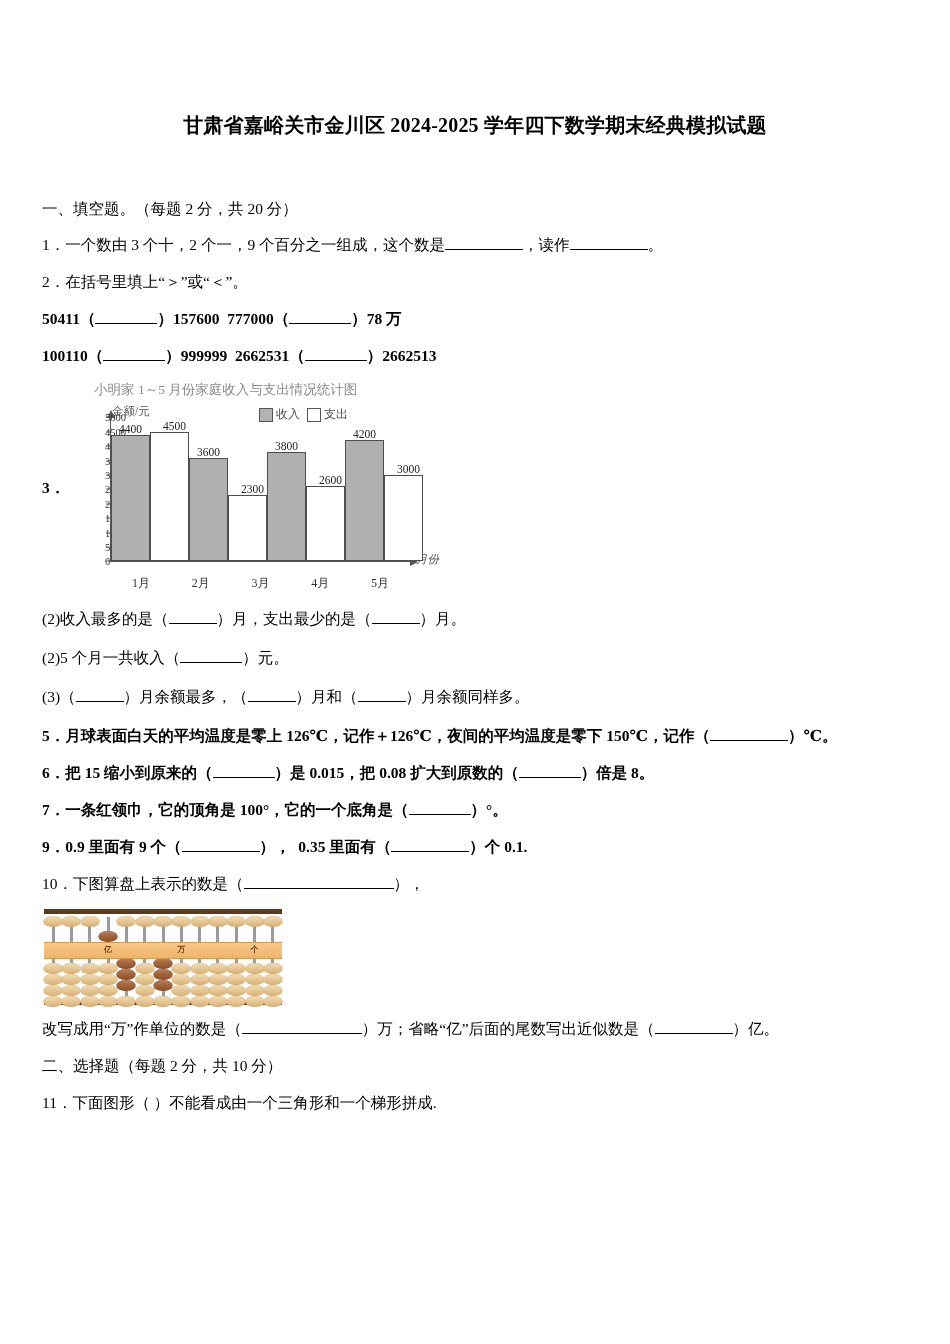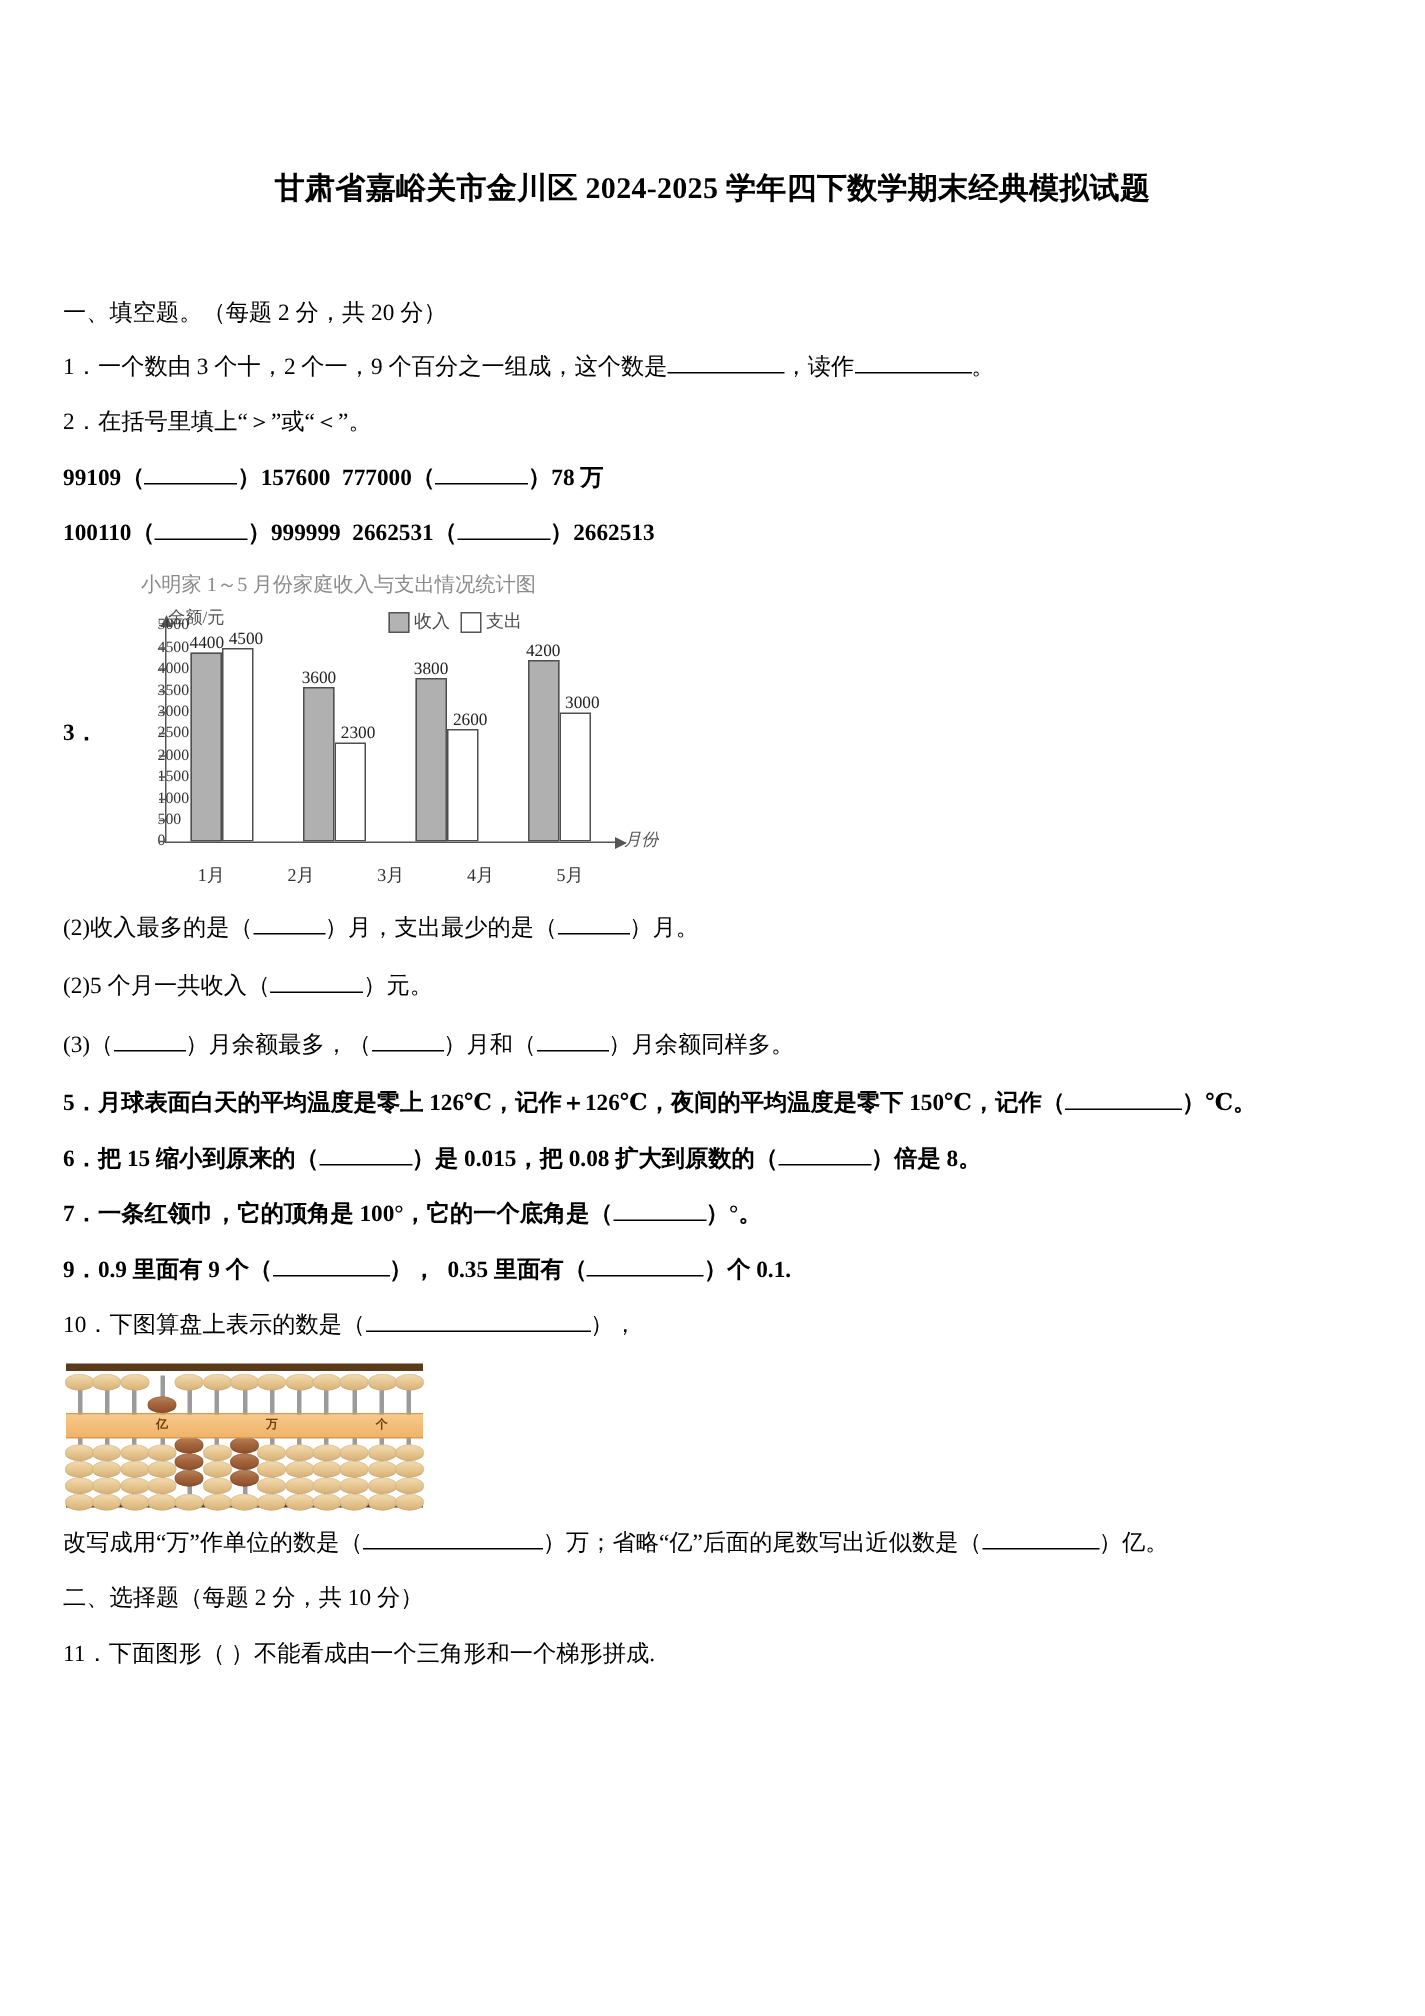--- a/index.html
+++ b/index.html
@@ -180,21 +180,21 @@
   .group {
     flex: 1 1 0;
     height: 100%;
     display: flex;
     align-items: flex-end;
     justify-content: center;
     gap: 0;
     position: relative;
   }
   .bar {
-    width: 21px;
+    width: 39px;
     position: relative;
     box-sizing: border-box;
   }
   .bar.income {
     background: #b0b0b0;
     border: 1px solid #4f4f4f;
   }
   .bar.expend {
     background: #ffffff;
     border: 1px solid #4f4f4f;
@@ -292,21 +292,21 @@
   <h1 class="doc-title">甘肃省嘉峪关市金川区 2024-2025 学年四下数学期末经典模拟试题</h1>
 
   <div class="content">
 
     <p class="section-head">一、填空题。（每题 2 分，共 20 分）</p>
 
     <p class="q normal"><span>1．一个数由 3 个十，2 个一，9 个百分之一组成，这个数是</span><span class="blank b-lg"></span><span>，读作</span><span class="blank b-lg"></span><span>。</span></p>
 
     <p class="q normal">2．在括号里填上“＞”或“＜”。</p>
 
-    <p class="q"><span>99109（</span><span class="blank b-md"></span><span>）157600</span>&nbsp;&nbsp;<span>777000（</span><span class="blank b-md"></span><span>）78 万</span></p>
+    <p class="q"><span>50411（</span><span class="blank b-md"></span><span>）157600</span>&nbsp;&nbsp;<span>777000（</span><span class="blank b-md"></span><span>）78 万</span></p>
 
     <p class="q"><span>100110（</span><span class="blank b-md"></span><span>）999999</span>&nbsp;&nbsp;<span>2662531（</span><span class="blank b-md"></span><span>）2662513</span></p>
 
     <div class="chart-row">
       <div class="chart-qnum">3．</div>
       <div class="chart-wrap">
         <div class="chart-title">小明家 1～5 月份家庭收入与支出情况统计图</div>
         <div class="plot">
           <div class="axis-name y-label">金额/元</div>
           <div class="axis-name x-label">月份</div>

